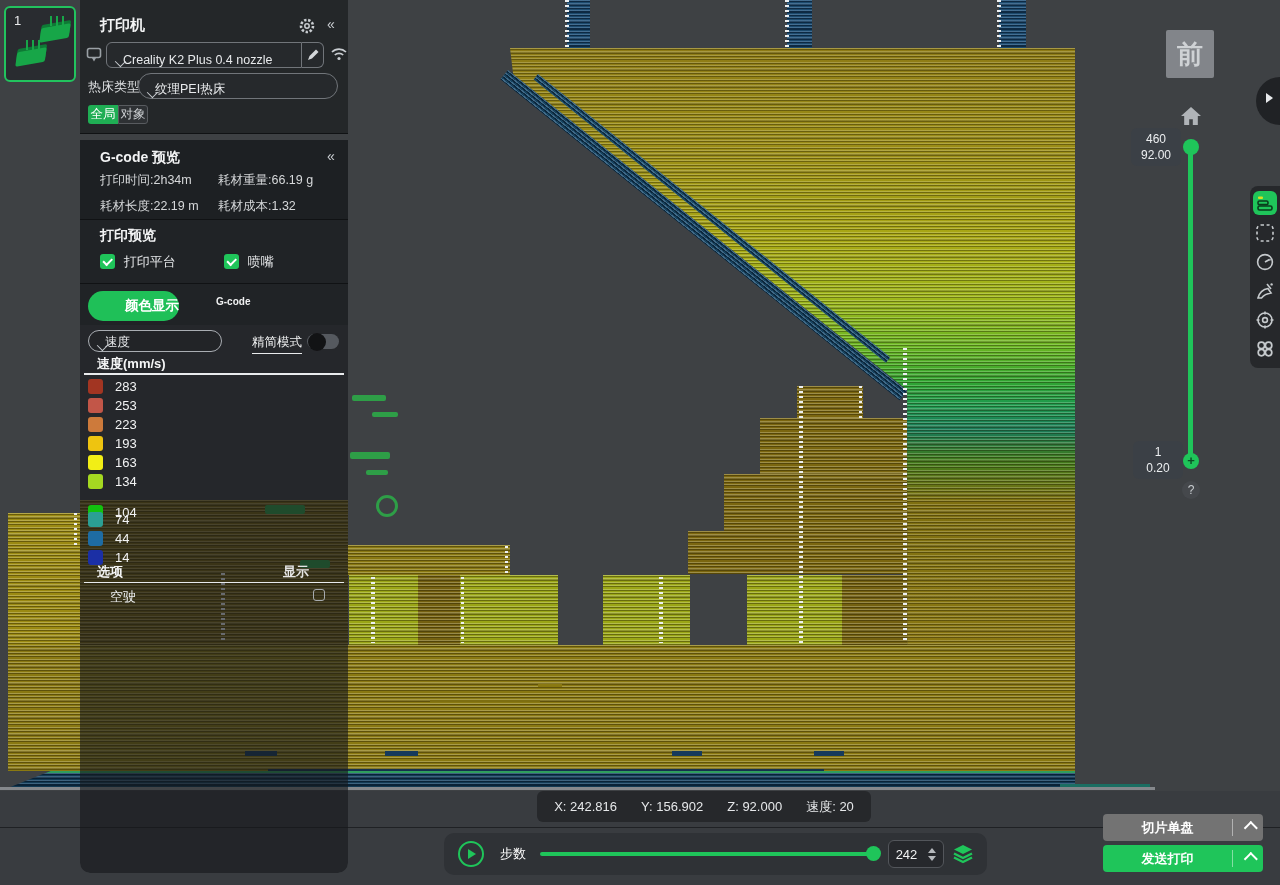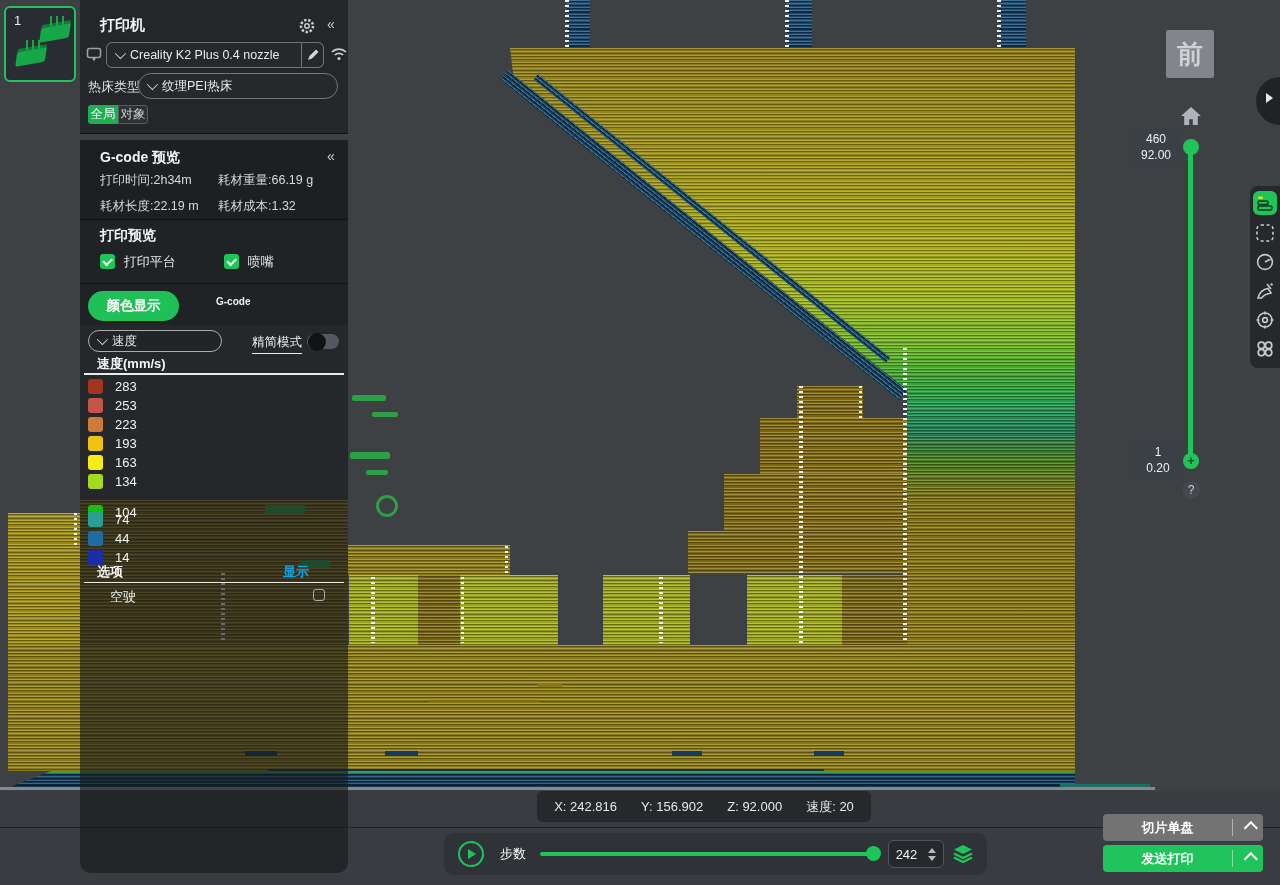--- a/index.html
+++ b/index.html
@@ -19,21 +19,21 @@
   #bigblock{position:absolute;left:510px;top:48px;width:565px;height:597px;
     clip-path:polygon(0% 0%,100% 0%,100% 100%,70.3% 100%,70.3% 57.3%,0.6% 4.6%);
     background-image:repeating-linear-gradient(180deg,rgba(255,255,235,.22) 0 1px,rgba(30,25,0,.38) 1.2px 2.2px,rgba(0,0,0,0) 2.2px 3.4px),
       linear-gradient(180deg,#8e7b15 0%,#9c8f16 18%,#a9a814 32%,#9fb61b 42%,#6ab723 50%,#2fa432 56%,#1d9a50 60%,#197a58 64%,#3f7a1c 69%,#7f7010 76%,#8a7712 100%);}
   .diag{position:absolute;transform-origin:0 0;}
   
   #panel{position:absolute;left:80px;top:0;width:268px;height:873px;z-index:5;border-radius:0 0 10px 10px;overflow:hidden;}
   .sec{position:absolute;left:0;width:268px;}
   .hd{font-size:15px;font-weight:bold;color:#f2f3f4;}
   .sml{font-size:12.5px;color:#d6d8da;}
-  .sel{display:flex;align-items:center;gap:7px;border:1px solid #71757a;border-radius:6px;background:#26292c;color:#e8eaec;font-size:12.5px;padding:0 8px;box-sizing:border-box;}
+  .sel{display:flex;align-items:flex-end;border:1px solid #71757a;border-radius:6px;background:#26292c;color:#e8eaec;font-size:12.5px;padding:0 8px;box-sizing:border-box;}
   .chevD{width:7px;height:7px;border-right:1.6px solid #c9cdd1;border-bottom:1.6px solid #c9cdd1;transform:rotate(45deg) translateY(-2px);flex:0 0 auto;}
   .chevU{width:8px;height:8px;border-top:2px solid #fff;border-right:2px solid #fff;transform:rotate(-45deg);}
   .cb{width:15px;height:15px;background:#1fc55a;border-radius:3px;position:relative;display:inline-block;vertical-align:-3px;}
   .cb:after{content:"";position:absolute;left:3px;top:3.5px;width:7px;height:3.5px;border-left:2px solid #fff;border-bottom:2px solid #fff;transform:rotate(-45deg);}
   .dvd{position:absolute;left:0;width:268px;height:1px;background:#101214;}
   .wline{position:absolute;background:#e9ebed;height:1px;}
   .lgrow{position:absolute;left:8px;display:flex;align-items:center;gap:12px;height:19px;}
   .sw{width:15px;height:15px;border-radius:3px;flex:0 0 auto;}
   .lgv{font-size:13px;color:#f2f3f4;}
   .toggle{position:absolute;width:32px;height:15px;border-radius:8px;background:#55595f;}
@@ -185,21 +185,21 @@
       <div class="abs hd" style="left:20px;top:7px;font-size:14px;">打印预览</div>
       <div class="abs" style="left:20px;top:33px;font-size:13px;color:#e4e6e8;">
         <span class="cb"></span>
         <span style="margin-left:5px;">打印平台</span>
       </div>
       <div class="abs" style="left:144px;top:33px;font-size:13px;color:#e4e6e8;">
         <span class="cb"></span>
         <span style="margin-left:5px;">喷嘴</span>
       </div>
       <div class="dvd" style="top:63px;"></div>
-      <div class="abs" style="left:8px;top:71px;width:91px;height:30px;background:#1fc058;border-radius:15px;color:#fff;font-size:13.5px;font-weight:bold;text-align:center;line-height:30px;">颜色显示</div>
+      <div class="abs" style="left:8px;top:71px;width:91px;height:30px;background:#1fc058;border-radius:15px;color:#fff;font-size:13.5px;font-weight:bold;text-align:right;line-height:30px;">颜色显示</div>
       <div class="abs" style="left:136px;top:76px;font-size:10px;font-weight:bold;color:#f0f1f2;">G-code</div>
     </div>
 
     <div class="sec" style="top:325px;height:548px;background:rgba(22,24,27,.62);border-radius:0 0 10px 10px;">
       <div class="sel abs" style="left:8px;top:5px;width:134px;height:22px;border-radius:11px;background:rgba(30,33,36,.4);border-color:#a9adb2;">
         <span class="chevD"></span>
         <span>速度</span>
       </div>
       <div class="abs" style="left:172px;top:9px;font-size:12.5px;color:#f0f1f2;border-bottom:1px solid #e9ebed;padding-bottom:2px;">精简模式</div>
       <div class="toggle" style="left:227px;top:9px;"></div>
@@ -241,21 +241,21 @@
       <div class="lgrow" style="top:204px;">
           <span class="sw" style="background: rgb(30, 108, 163);"></span>
           <span class="lgv">44</span>
         </div>
       <div class="lgrow" style="top:223px;">
           <span class="sw" style="background: rgb(27, 47, 165);"></span>
           <span class="lgv">14</span>
         </div>
 
       <div class="abs" style="left:17px;top:238px;font-size:13px;font-weight:bold;color:#f4f5f6;">选项</div>
-      <div class="abs" style="left:203px;top:238px;font-size:13px;font-weight:bold;color:#0ea5e9;">显示</div>
+      <div class="abs" style="left:203px;top:238px;font-size:13px;font-weight:bold;color:#e5e5e5;">显示</div>
       <div class="wline" style="left:4px;top:257px;width:260px;height:1px;"></div>
       <div class="abs" style="left:30px;top:263px;font-size:13px;color:#eceef0;">空驶</div>
       <div class="abs" style="left:233px;top:264px;width:12px;height:12px;border:1.5px solid #a7abaf;border-radius:3px;box-sizing:border-box;"></div>
     </div>
   </div>
 
   <div class="abs" style="left:1166px;top:30px;width:48px;height:48px;background:rgba(142,146,150,.85);border-radius:2px;display:flex;align-items:center;justify-content:center;z-index:6;">
     <span style="font-size:26px;color:#cfd2d5;font-weight:bold;">前</span>
   </div>
   <div class="abs" style="left:1256px;top:77px;width:48px;height:48px;border-radius:50%;background:#202225;z-index:6;"></div>

